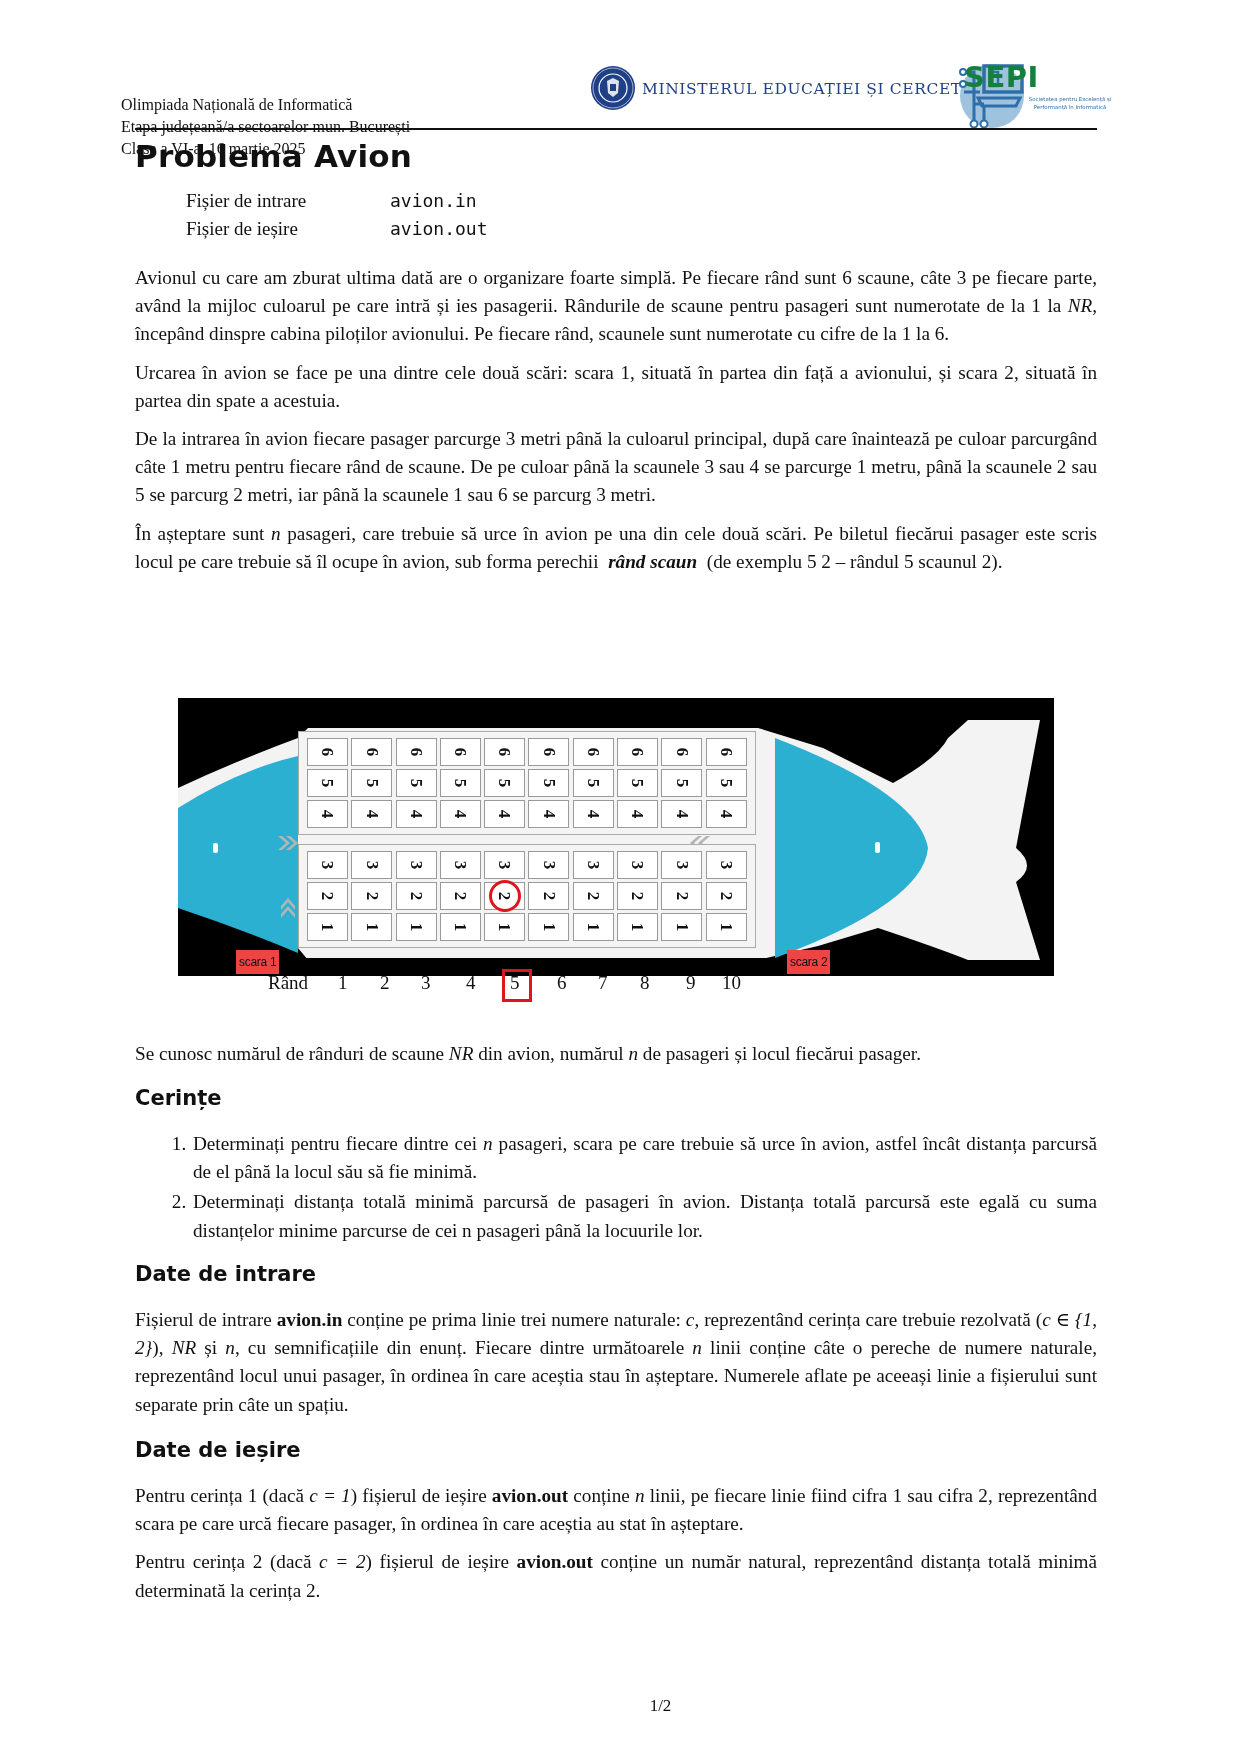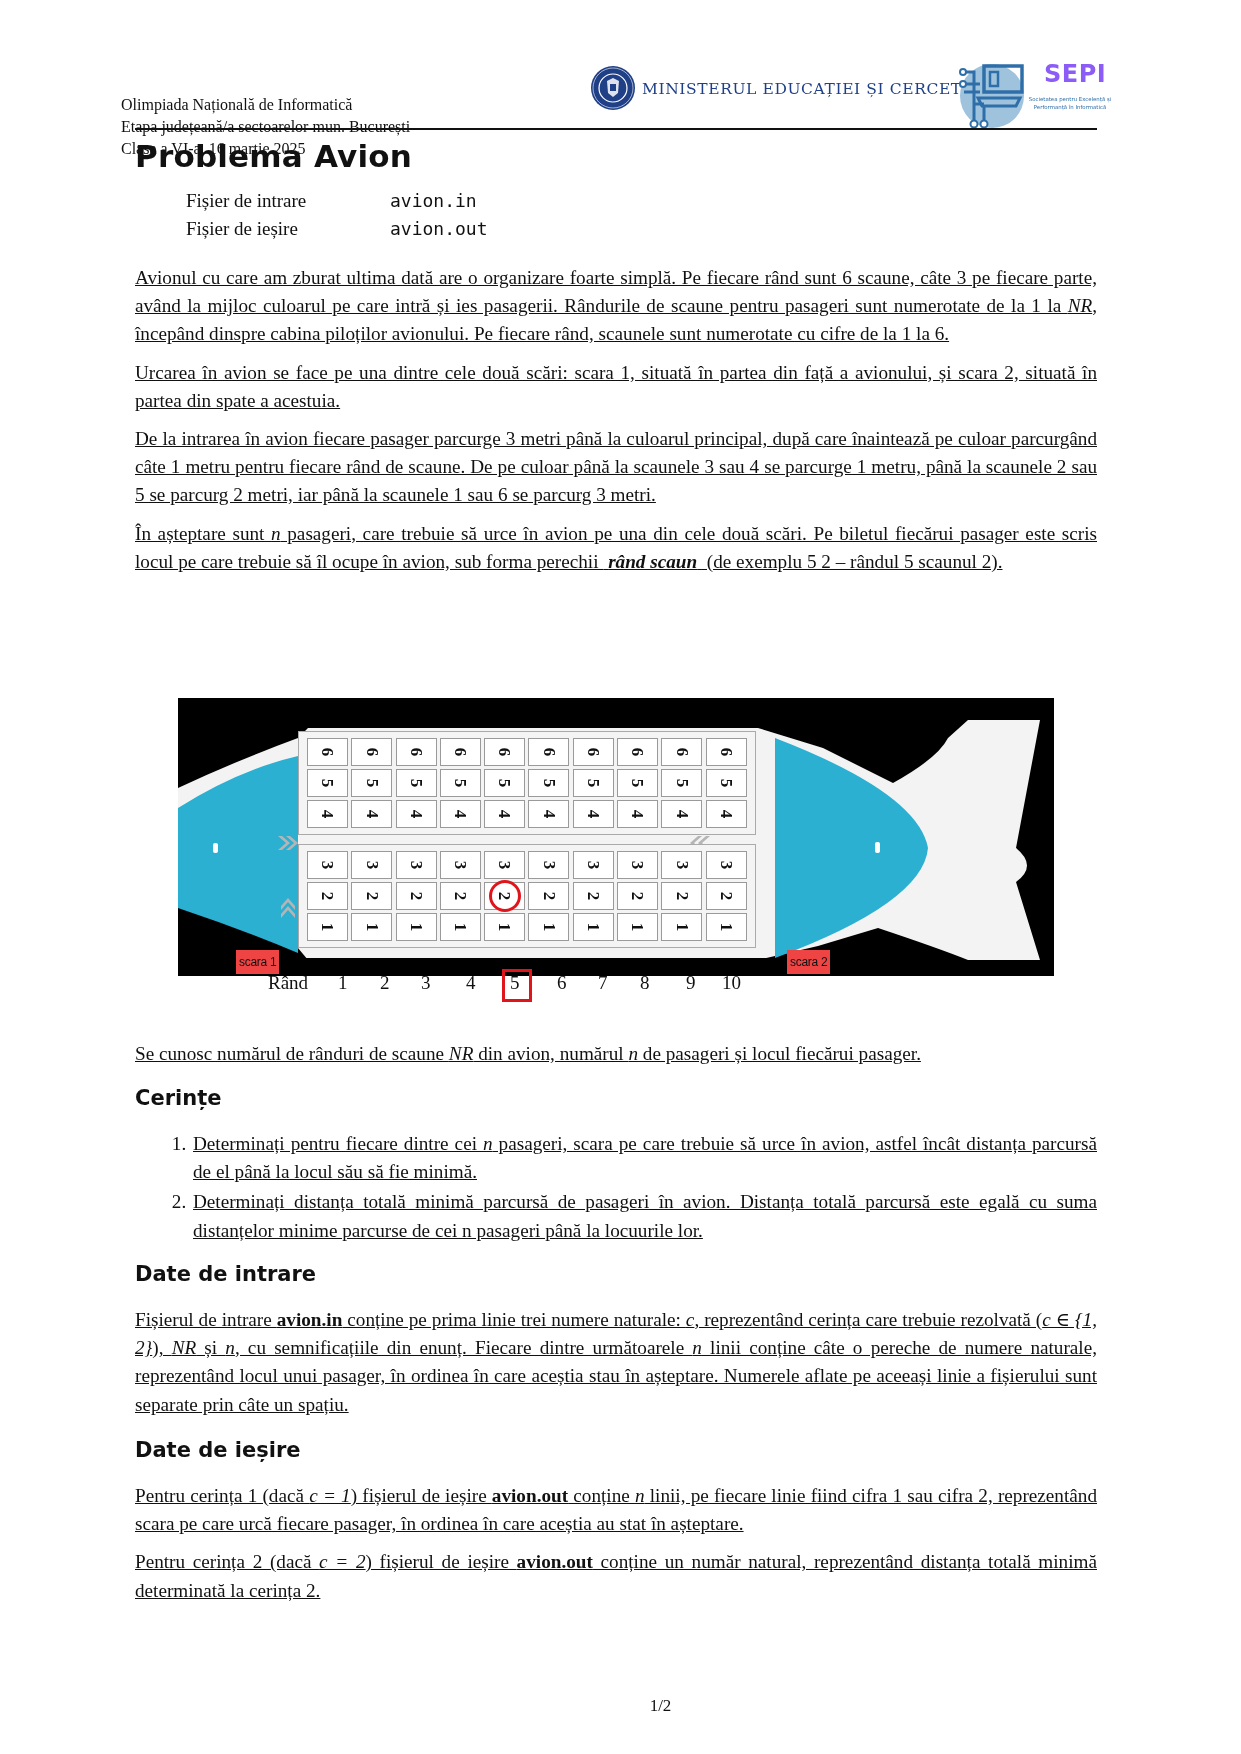--- a/index.html
+++ b/index.html
@@ -3,27 +3,27 @@
   <meta charset="utf-8">
   <style>
     html, body { margin: 0; padding: 0; background: #ffffff; }
     body { width: 1241px; height: 1754px; position: relative; overflow: hidden;
            font-family: "Liberation Serif", "DejaVu Serif", serif; color: #111; }
     .hdr-text { position: absolute; left: 121px; top: 58px; font-size: 16px; line-height: 22px; margin-top: 36px; }
     .hdr-rule { position: absolute; left: 135px; top: 128px; width: 962px; height: 1.5px; background: #111; }
     .gov-logo { position: absolute; left: 590px; top: 65px; }
     .min-name { position: absolute; left: 642px; top: 80px; font-size: 15.5px; letter-spacing: 0.6px; color: #1f3f86; font-family: "DejaVu Serif", serif; }
     .sepi-logo { position: absolute; left: 958px; top: 58px; }
-    .sepi-word { position: absolute; left: 1044px; top: 60px; font-family: "DejaVu Sans", sans-serif; font-weight: bold; font-size: 24px; color: #8b5cf6; letter-spacing: 0.5px; }
+    .sepi-word { position: absolute; left: 964px; top: 60px; font-family: "DejaVu Sans", sans-serif; font-weight: bold; font-size: 29px; color: #15803d; letter-spacing: 0.5px; }
     .sepi-sub { position: absolute; left: 1024px; top: 95px; width: 92px; font-family: "DejaVu Sans", sans-serif; font-size: 5.4px; line-height: 8px; color: #2f6fa9; text-align: center; }
     .title { position: absolute; left: 135px; top: 138px; font-family: "DejaVu Sans", sans-serif; font-weight: bold; font-size: 31px; letter-spacing: 0.2px; }
     .files { position: absolute; left: 186px; top: 190px; font-size: 19px; }
     .files .row { height: 28px; position: relative; }
     .files .val { position: absolute; left: 204px; top: 0; font-family: "DejaVu Sans Mono", "Liberation Mono", monospace; font-size: 18px; }
-    .body { position: absolute; left: 135px; width: 962px; font-size: 19.2px; line-height: 28.2px; text-align: justify; text-decoration: underline; }
+    .body { position: absolute; left: 135px; width: 962px; font-size: 19.2px; line-height: 28.2px; text-align: justify; }
     .body p { margin: 0 0 10px 0; }
     h2.sec { position: absolute; left: 135px; margin: 0; font-family: "DejaVu Sans", sans-serif; font-weight: bold; font-size: 21px; }
     ol.req { margin: 0; padding-left: 56px; }
     ol.req li { padding-left: 2px; margin-bottom: 2px; }
     .bi { font-weight: bold; font-style: italic; }
     .page-num { position: absolute; left: 0; width: 1241px; top: 1696px; text-align: center; font-size: 17px; padding-left: 40px; }
 
     
     .diagram { position: absolute; left: 178px; top: 698px; width: 876px; height: 278px; background: #000; overflow: hidden; }
     .diagram svg { position: absolute; left: 0; top: 0; }

